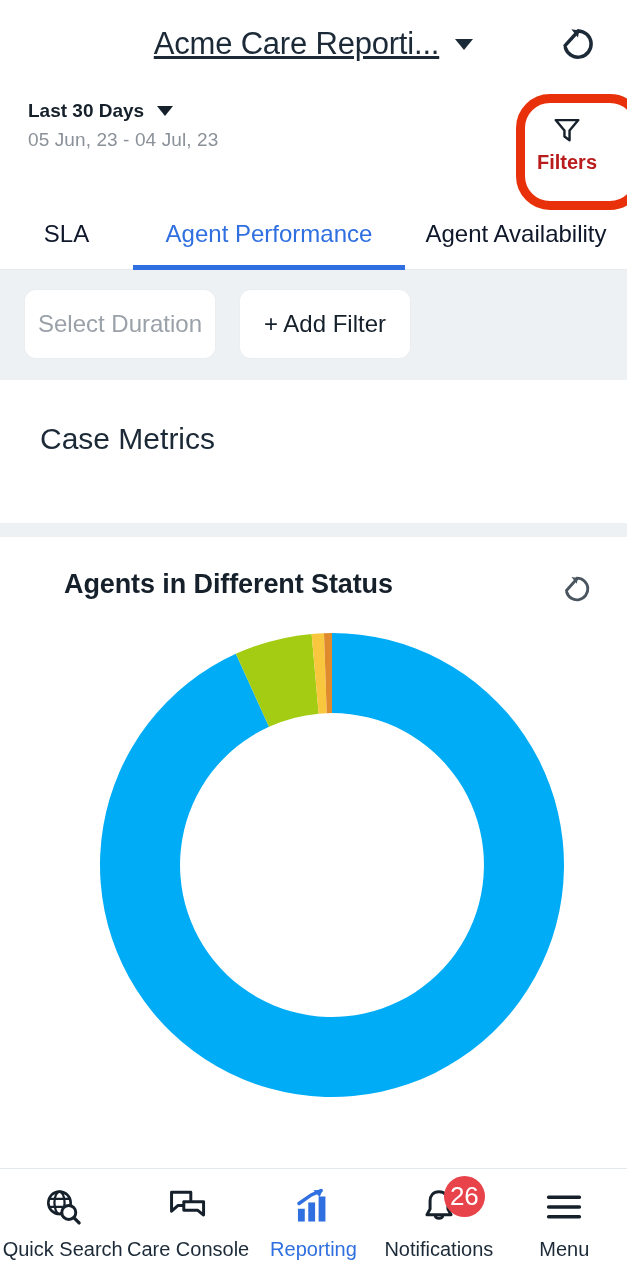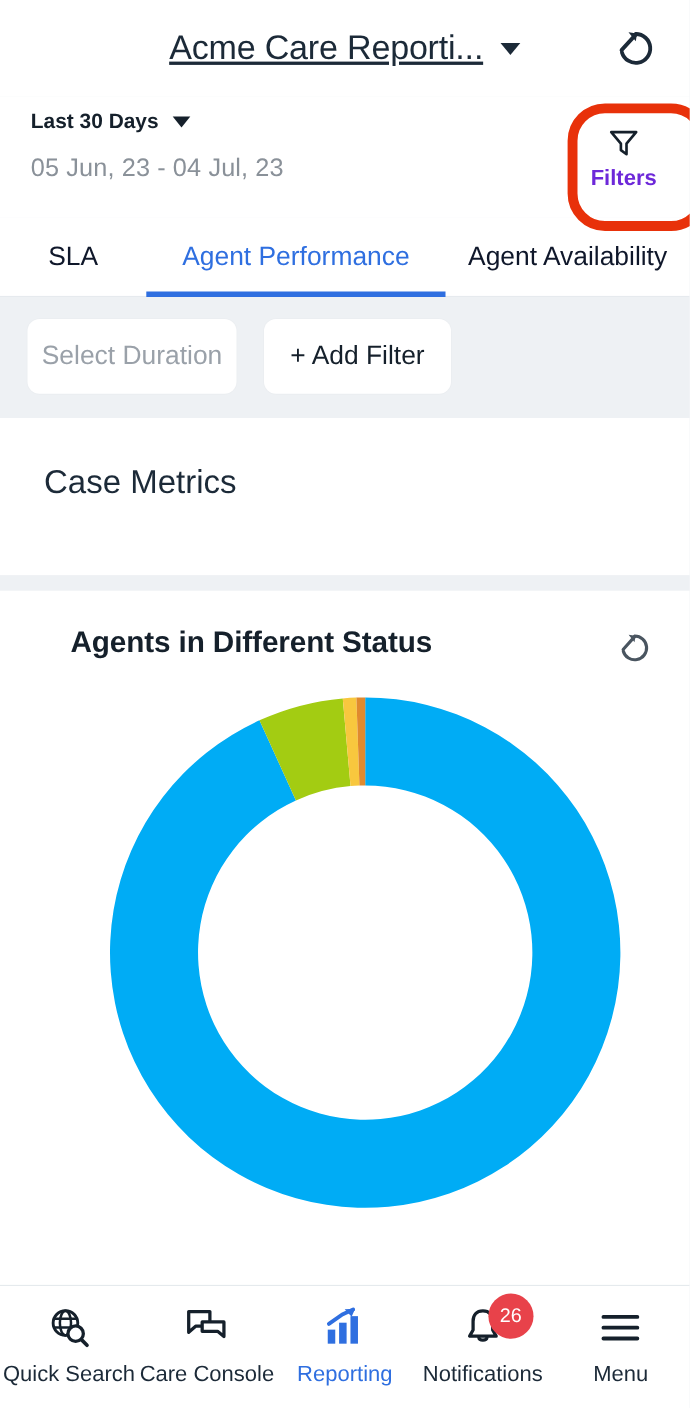--- a/index.html
+++ b/index.html
@@ -32,29 +32,29 @@
   .refresh-ico { display:block; }
 
   
   .daterow {
     background:#fff; padding:12px 24px 18px 28px; position:relative; flex:0 0 auto;
     height:110px;
   }
   .date-main { display:flex; align-items:center; gap:13px; }
   .date-title { font-size:19px; font-weight:bold; color:#15202b; }
   .date-caret { width:0;height:0;border-left:8px solid transparent;border-right:8px solid transparent;border-top:10px solid #15202b; }
-  .date-sub { font-size:23px; color:#8a9199; margin-top:17px; letter-spacing:0.1px; }
+  .date-sub { font-size:19px; color:#8a9199; margin-top:7px; letter-spacing:0.1px; }
 
   .filters-btn {
     position:absolute; right:14px; top:12px;
     width:92px; height:86px; border-radius:14px; background:#fff;
     display:flex; flex-direction:column; align-items:center; justify-content:center; gap:4px;
     cursor:pointer;
   }
-  .filters-label { font-size:20px; font-weight:bold; color:#6d28d9; }
+  .filters-label { font-size:20px; font-weight:bold; color:#b91c1c; }
 
   
   .anno-ring {
     position:absolute; left:516px; top:94px; width:128px; height:116px;
     border:9px solid #e8310a; border-radius:34px; pointer-events:none; z-index:40;
   }
 
   
   .tabs {
     background:#fff; display:flex; align-items:stretch; height:72px; flex:0 0 auto;
@@ -105,21 +105,21 @@
     height:112px; background:#fff; border-top:1px solid #e3e8ec;
     display:flex; align-items:flex-start; justify-content:space-around;
     padding-top:16px; flex:0 0 auto;
   }
   .navitem { display:flex; flex-direction:column; align-items:center; gap:9px; cursor:pointer; position:relative; width:120px; }
   .navicon { height:44px; display:flex; align-items:center; justify-content:center; position:relative; }
   .navlabel { font-size:20px; color:#1c2a38; font-weight:500; white-space:nowrap; }
   .navitem.active .navlabel { color:#2f6fe0; }
   .badge {
     position:absolute; top:-9px; left:26px; min-width:41px; height:41px; border-radius:21px;
-    background:#e8424a; color:#fff; font-size:18px; font-weight:500;
+    background:#e8424a; color:#fff; font-size:26px; font-weight:500;
     display:flex; align-items:center; justify-content:center; padding:0 5px; z-index:3;
   }
 </style>
 </head>
 <body>
 
 <div class="screen">
 
   <div class="appbar">
     <div class="appbar-title-wrap">

